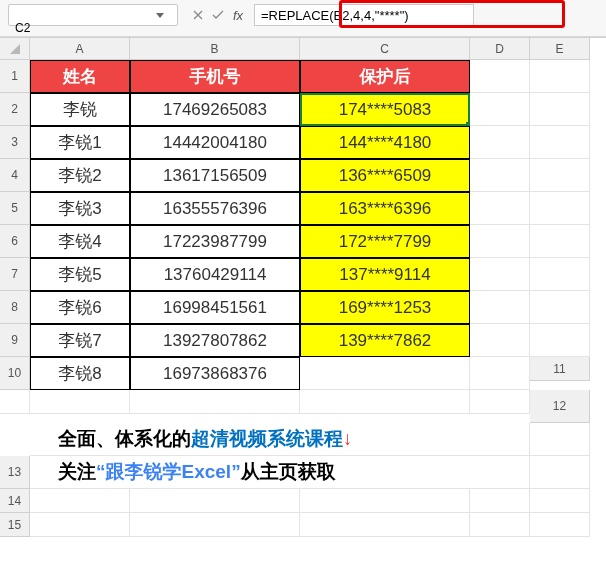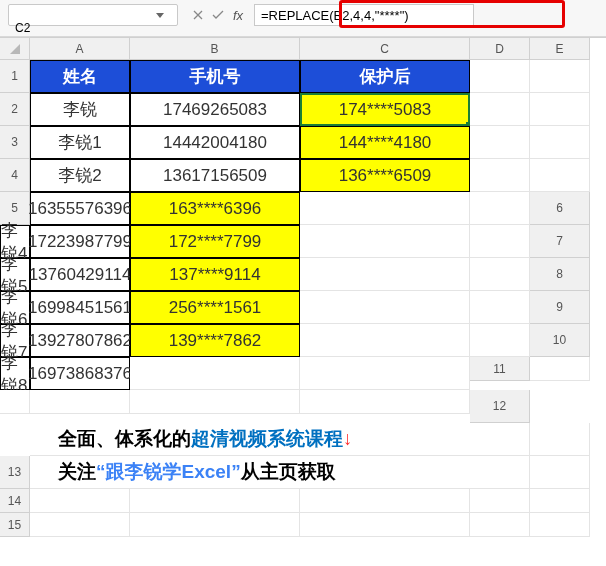--- a/index.html
+++ b/index.html
@@ -99,21 +99,21 @@
   .cell {
     border-right: 1px solid #e4e4e4;
     border-bottom: 1px solid #e4e4e4;
     display: flex; align-items: center; justify-content: center;
     height: 33px;
     font-size: 17px;
     background: #fff;
     position: relative;
   }
   .cell.header {
-    background: #1d4ed8;
+    background: #ef4444;
     color: #fff;
     font-weight: bold;
     border: 1px solid #000;
   }
   .cell.bordered {
     border: 1px solid #000;
   }
   .cell.yellow { background: #FFFF00; text-align: right; }
   .cell.selected::after {
     content: '';
@@ -204,40 +204,41 @@
     <div class="cell tall bordered yellow">144****4180</div>
     <div class="cell tall"></div>
     <div class="cell tall"></div>
     <div class="rowhead tall">4</div>
     <div class="cell tall bordered">李锐2</div>
     <div class="cell tall bordered">13617156509</div>
     <div class="cell tall bordered yellow">136****6509</div>
     <div class="cell tall"></div>
     <div class="cell tall"></div>
     <div class="rowhead tall">5</div>
+    <div class="cell tall bordered">李锐3</div>
     <div class="cell tall bordered">16355576396</div>
     <div class="cell tall bordered yellow">163****6396</div>
     <div class="cell tall"></div>
     <div class="cell tall"></div>
     <div class="rowhead tall">6</div>
     <div class="cell tall bordered">李锐4</div>
     <div class="cell tall bordered">17223987799</div>
     <div class="cell tall bordered yellow">172****7799</div>
     <div class="cell tall"></div>
     <div class="cell tall"></div>
     <div class="rowhead tall">7</div>
     <div class="cell tall bordered">李锐5</div>
     <div class="cell tall bordered">13760429114</div>
     <div class="cell tall bordered yellow">137****9114</div>
     <div class="cell tall"></div>
     <div class="cell tall"></div>
     <div class="rowhead tall">8</div>
     <div class="cell tall bordered">李锐6</div>
     <div class="cell tall bordered">16998451561</div>
-    <div class="cell tall bordered yellow">256****1561</div>
+    <div class="cell tall bordered yellow">169****1253</div>
     <div class="cell tall"></div>
     <div class="cell tall"></div>
     <div class="rowhead tall">9</div>
     <div class="cell tall bordered">李锐7</div>
     <div class="cell tall bordered">13927807862</div>
     <div class="cell tall bordered yellow">139****7862</div>
     <div class="cell tall"></div>
     <div class="cell tall"></div>
     <div class="rowhead tall">10</div>
     <div class="cell tall bordered">李锐8</div>

